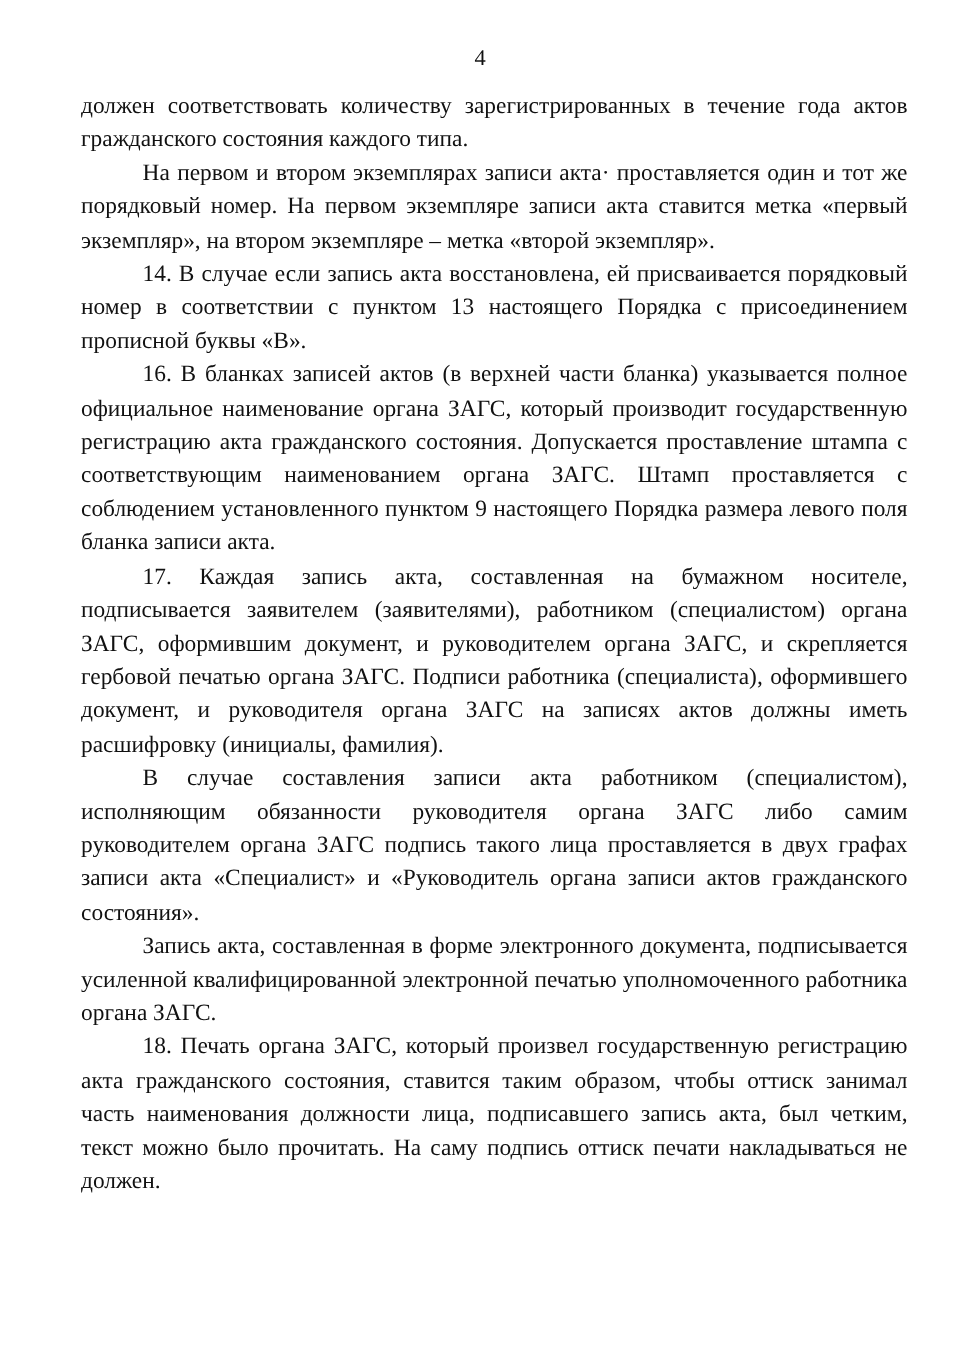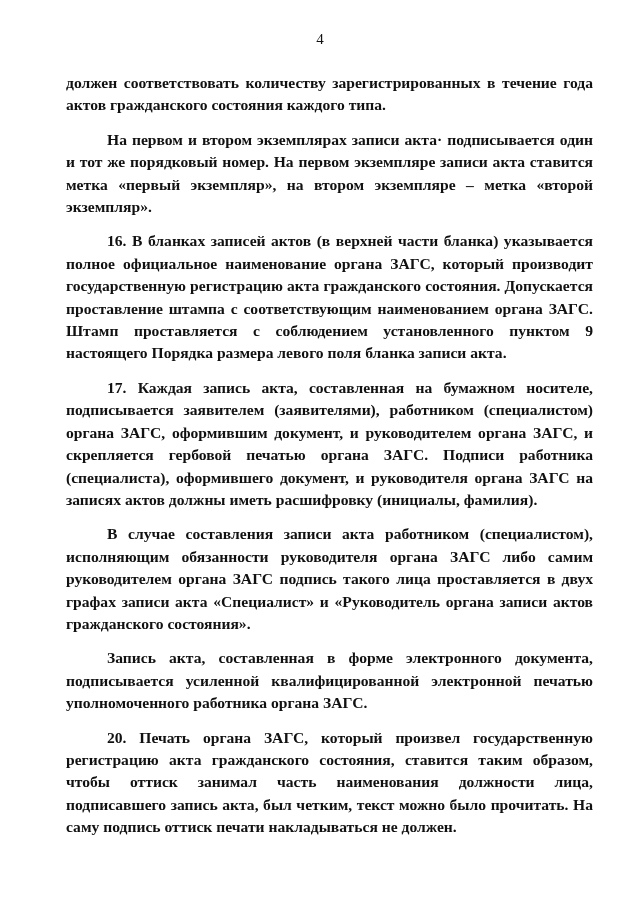--- a/index.html
+++ b/index.html
@@ -11,33 +11,34 @@
   }
   .page-number {
     position: absolute; top: 30px; left: 0; width: 640px; text-align: center;
     font-size: 15px; line-height: 18px;
   }
   .body {
     position: absolute; left: 54px; top: 60px; width: 551px;
     font-size: 15.6px; line-height: 22.4px;
   }
   .body p {
-    margin: 12px; text-align: justify; text-align-last: left; font-weight: bold;
+    margin: 0; text-align: justify; text-align-last: left;
   }
   .body p.indent { text-indent: 41px; }
 </style>
 </head>
 <body>
 
 <div class="page">
   <div class="page-number">4</div>
 
   <div class="body">
     <p>должен соответствовать количеству зарегистрированных в течение года актов гражданского состояния каждого типа.</p>
-    <p class="indent">На первом и втором экземплярах записи акта· подписывается один и тот же порядковый номер. На первом экземпляре записи акта ставится метка «первый экземпляр», на втором экземпляре – метка «второй экземпляр».</p>
+    <p class="indent">На первом и втором экземплярах записи акта· проставляется один и тот же порядковый номер. На первом экземпляре записи акта ставится метка «первый экземпляр», на втором экземпляре – метка «второй экземпляр».</p>
+    <p class="indent">14. В случае если запись акта восстановлена, ей присваивается порядковый номер в соответствии с пунктом 13 настоящего Порядка с присоединением прописной буквы «В».</p>
     <p class="indent">16. В бланках записей актов (в верхней части бланка) указывается полное официальное наименование органа ЗАГС, который производит государственную регистрацию акта гражданского состояния. Допускается проставление штампа с соответствующим наименованием органа ЗАГС. Штамп проставляется с соблюдением установленного пунктом 9 настоящего Порядка размера левого поля бланка записи акта.</p>
     <p class="indent">17. Каждая запись акта, составленная на бумажном носителе, подписывается заявителем (заявителями), работником (специалистом) органа ЗАГС, оформившим документ, и руководителем органа ЗАГС, и скрепляется гербовой печатью органа ЗАГС. Подписи работника (специалиста), оформившего документ, и руководителя органа ЗАГС на записях актов должны иметь расшифровку (инициалы, фамилия).</p>
     <p class="indent">В случае составления записи акта работником (специалистом), исполняющим обязанности руководителя органа ЗАГС либо самим руководителем органа ЗАГС подпись такого лица проставляется в двух графах записи акта «Специалист» и «Руководитель органа записи актов гражданского состояния».</p>
     <p class="indent">Запись акта, составленная в форме электронного документа, подписывается усиленной квалифицированной электронной печатью уполномоченного работника органа ЗАГС.</p>
-    <p class="indent">20. Печать органа ЗАГС, который произвел государственную регистрацию акта гражданского состояния, ставится таким образом, чтобы оттиск занимал часть наименования должности лица, подписавшего запись акта, был четким, текст можно было прочитать. На саму подпись оттиск печати накладываться не должен.</p>
+    <p class="indent">18. Печать органа ЗАГС, который произвел государственную регистрацию акта гражданского состояния, ставится таким образом, чтобы оттиск занимал часть наименования должности лица, подписавшего запись акта, был четким, текст можно было прочитать. На саму подпись оттиск печати накладываться не должен.</p>
 
   </div>
 </div>
 
 </body></html>

